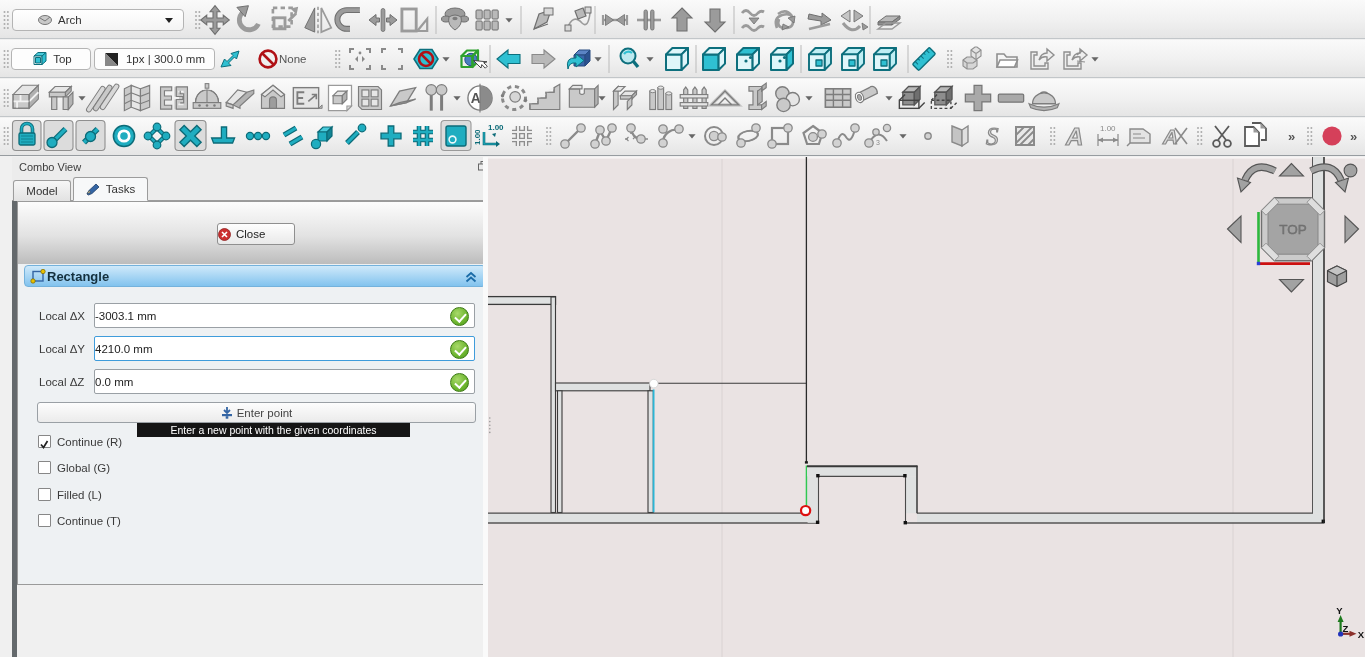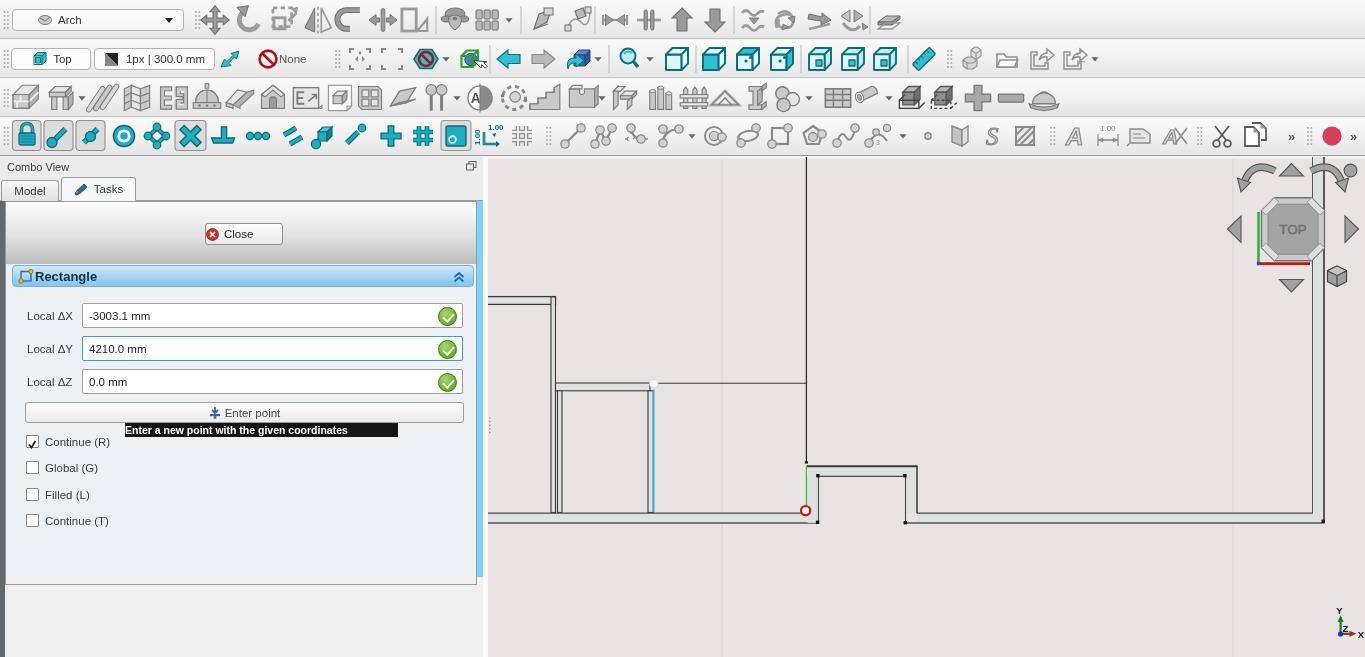--- a/index.html
+++ b/index.html
@@ -1,37 +1,37 @@
 <!DOCTYPE html>
 <html><head><meta charset="utf-8"><style>
 *{margin:0;padding:0;box-sizing:border-box}
 html,body{width:1365px;height:657px;overflow:hidden;font-family:"Liberation Sans",sans-serif}
 #root{position:absolute;left:0;top:0;width:1365px;height:657px;background:#f0f0f0}
 .row{position:absolute;left:0;width:1365px;background:linear-gradient(180deg,#fafafa 0%,#f0f0f0 55%,#e5e5e5 100%);border-bottom:1px solid #c2c6c9}
 #r1{top:0;height:39px}#r2{top:40px;height:38px}#r3{top:79px;height:38px}#r4{top:118px;height:38px;border-bottom:1px solid #979ca0}
 .tbtn{position:absolute;background:#fdfdfd;border:1px solid #b4b4b4;border-radius:4px;font-size:11.5px;color:#333;display:flex;align-items:center;justify-content:center}
 #wbc{left:12px;top:9px;width:172px;height:22px;justify-content:flex-start;padding-left:24px;background:linear-gradient(#fff,#f4f4f4)}
-#panel{position:absolute;left:0;top:157px;width:483px;height:420px;background:#7dd3fc}
+#panel{position:absolute;left:12px;top:157px;width:483px;height:420px;background:#7dd3fc}
 #cvtitle{position:absolute;left:0;top:0;width:483px;height:20px;background:#ececec;font-size:11px;color:#3c3c3c;padding:4px 0 0 7px}
 #tabs{position:absolute;left:0;top:20px;width:483px;height:24px;background:#ececec;border-bottom:1px solid #9c9c9c}
 .tab{position:absolute;font-size:11.5px;color:#333;display:flex;align-items:center;justify-content:center}
 #tabM{left:1px;top:3px;width:58px;height:21px;background:linear-gradient(#f6f6f6,#e2e2e2);border:1px solid #9c9c9c;border-bottom:none;border-radius:3px 3px 0 0}
 #tabT{left:61px;top:0px;width:75px;height:24px;background:#f7f8f9;border:1px solid #9c9c9c;border-bottom:1px solid #f7f8f9;border-radius:3px 3px 0 0}
 #taskwrap{position:absolute;left:5px;top:44px;width:472px;height:384px;background:#eef1f3;border:1px solid #9a9a9a}
 #leftstrip{position:absolute;left:0;top:44px;width:5px;height:456px;background:#64696c}
 #topzone{position:absolute;left:0;top:0;width:470px;height:62px;background:linear-gradient(180deg,#fcfcfc,#e2e2e2 55%,#bcbcbc 100%)}
 #closebtn{position:absolute;left:199px;top:21px;width:78px;height:22px;background:linear-gradient(#fefefe,#e9e9e9);border:1px solid #8f8f8f;border-radius:3px;font-size:11.5px;color:#222;display:flex;align-items:center;justify-content:flex-start;gap:5px}
 #recthdr{position:absolute;left:6px;top:63px;width:462px;height:22px;border:1px solid #74b2dc;border-radius:4px;background:linear-gradient(180deg,#cfe9fa,#82c3ee);display:flex;align-items:center}
 #recthdr b{font-size:13px;color:#14303e;}
 .lrow{position:absolute;left:21px;font-size:11.5px;color:#3a3a3a;height:25px;display:flex;align-items:center}
-.inp{position:absolute;left:76px;width:381px;height:25px;background:#fff;border:1px solid #9aa0a5;border-radius:2px;font-size:11.5px;color:#222;display:flex;align-items:center;padding-left:6px}
+.inp{position:absolute;left:76px;width:381px;height:25px;background:#fff;border:1px solid #9aa0a5;border-radius:2px;font-size:11.5px;color:#222;display:flex;align-items:center;}
 .chk{position:absolute;left:20px;width:13px;height:13px;background:#fff;border:1px solid #878787;border-radius:1px}
 .clbl{position:absolute;left:39px;font-size:11.5px;color:#3a3a3a}
 #entbtn{position:absolute;left:19px;top:200px;width:439px;height:21px;background:linear-gradient(#fdfdfd,#ebebeb);border:1px solid #9aa0a5;border-radius:3px;font-size:11.5px;color:#444;display:flex;align-items:center;justify-content:center;gap:4px}
-#tooltip{position:absolute;left:119px;top:221px;width:273px;height:14px;background:#151515;color:#fff;font-size:10.5px;font-weight:700;text-align:left;line-height:14px;white-space:nowrap}
+#tooltip{position:absolute;left:119px;top:221px;width:273px;height:14px;background:#151515;color:#fff;font-size:10.5px;font-weight:400;text-align:center;line-height:14px;white-space:nowrap}
 </style></head><body>
 <div id="root">
 <div class="row" id="r1"></div><div class="row" id="r2"></div><div class="row" id="r3"></div><div class="row" id="r4"></div>
 <div class="tbtn" id="wbc">
       <svg width="17" height="14">
         <ellipse cx="8" cy="7" rx="6.5" ry="4.5" fill="#c9c9c9" stroke="#777" stroke-width="1"></ellipse>
         <path d="M3,5 l5,3 5,-4" stroke="#777" fill="none"></path>
       </svg>
       <span style="margin-left:4px">Arch</span>
       <span style="position:absolute;right:10px;top:8px;width:0;height:0;border-left:4px solid transparent;border-right:4px solid transparent;border-top:5px solid #222"></span>

